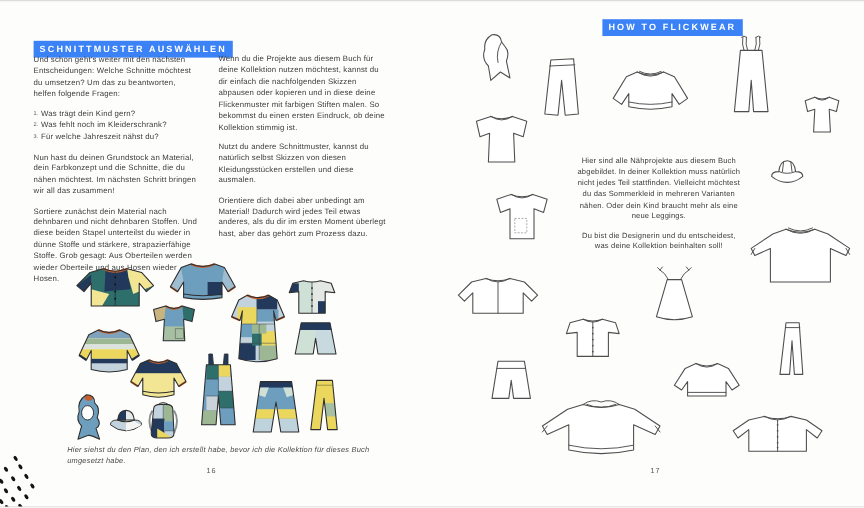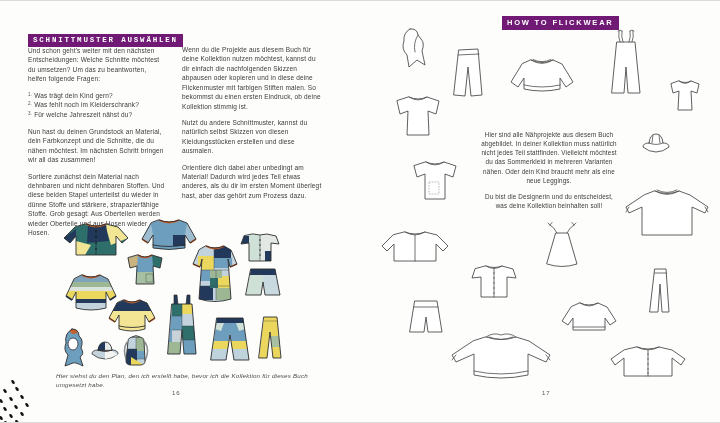--- a/index.html
+++ b/index.html
@@ -1,41 +1,41 @@
 <!DOCTYPE html>
 <html><head>
 <meta charset="utf-8">
 <style>
   html,body{margin:0;padding:0;}
   #spread{
     position:relative;width:720px;height:423px;background:#fdfdfc;
     font-family:"Liberation Sans",sans-serif;color:#3a3a3a;overflow:hidden;
     border-top:1px solid #dcdcdc;border-bottom:1px solid #dcdcdc;box-sizing:border-box;
   }
-  .hbox{position:absolute;background:#701a75;color:#fff;font-size:7.5px;font-weight:700;
+  .hbox{position:absolute;background:#3b82f6;color:#fff;font-size:7.5px;font-weight:700;
     letter-spacing:1.8px;padding:2px 5px 3px 5px;white-space:nowrap;}
   .col{position:absolute;font-size:6.5px;line-height:1.45;letter-spacing:.15px;}
   .col p{margin:0 0 7px 0;}
   .qlist{margin:2px 0 8px 0;}
   .qrow{display:flex;}
   .qnum{font-size:4.6px;margin-right:2px;padding-top:1px;color:#555;}
   .centered{text-align:center;}
   .caption{position:absolute;font-size:6.2px;font-style:italic;line-height:1.5;color:#4a4a4a;letter-spacing:.2px;}
   .pageno{position:absolute;font-size:6px;letter-spacing:1px;color:#555;}
   .g{position:absolute;overflow:visible;}
   .ol{fill:#fff;stroke:#4e4e4e;stroke-width:.9;stroke-linejoin:round;stroke-linecap:round;}
   .ln{fill:none;stroke:#4e4e4e;stroke-width:.8;stroke-linejoin:round;stroke-linecap:round;}
   .co{fill:none;stroke:#2e2e2e;stroke-width:.9;stroke-linejoin:round;stroke-linecap:round;}
 </style>
 </head>
 <body>
 
 <div id="spread">
 
-  <div class="hbox" style="left:28px;top:33px;font-family:Liberation Mono, monospace;">SCHNITTMUSTER AUSWÄHLEN</div>
+  <div class="hbox" style="left:28px;top:33px;">SCHNITTMUSTER AUSWÄHLEN</div>
 
   <div class="col" style="left:28px;top:45px;width:138px;">
     <p>Und schon geht's weiter mit den nächsten Entscheidungen: Welche Schnitte möchtest du umsetzen? Um das zu beantworten, helfen folgende Fragen:</p>
     <div class="qlist">
       <div class="qrow">
         <span class="qnum">1.</span>
         <span>Was trägt dein Kind gern?</span>
         </div>
       <div class="qrow">
         <span class="qnum">2.</span>

